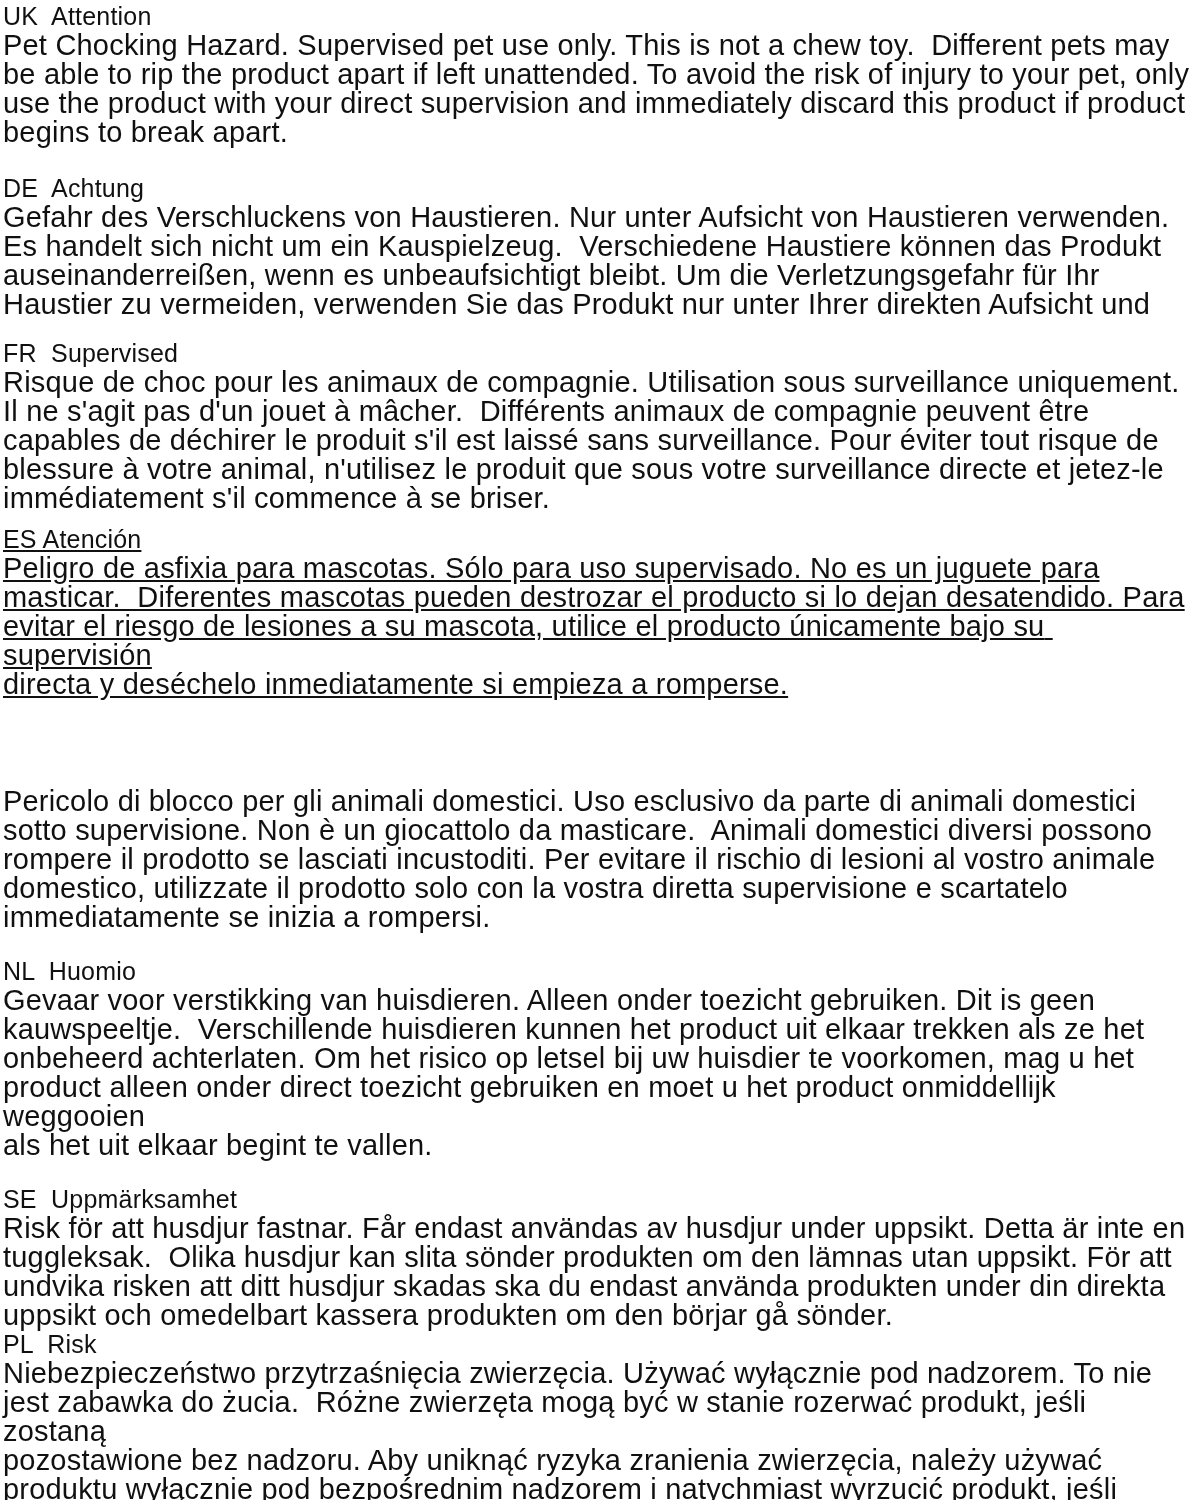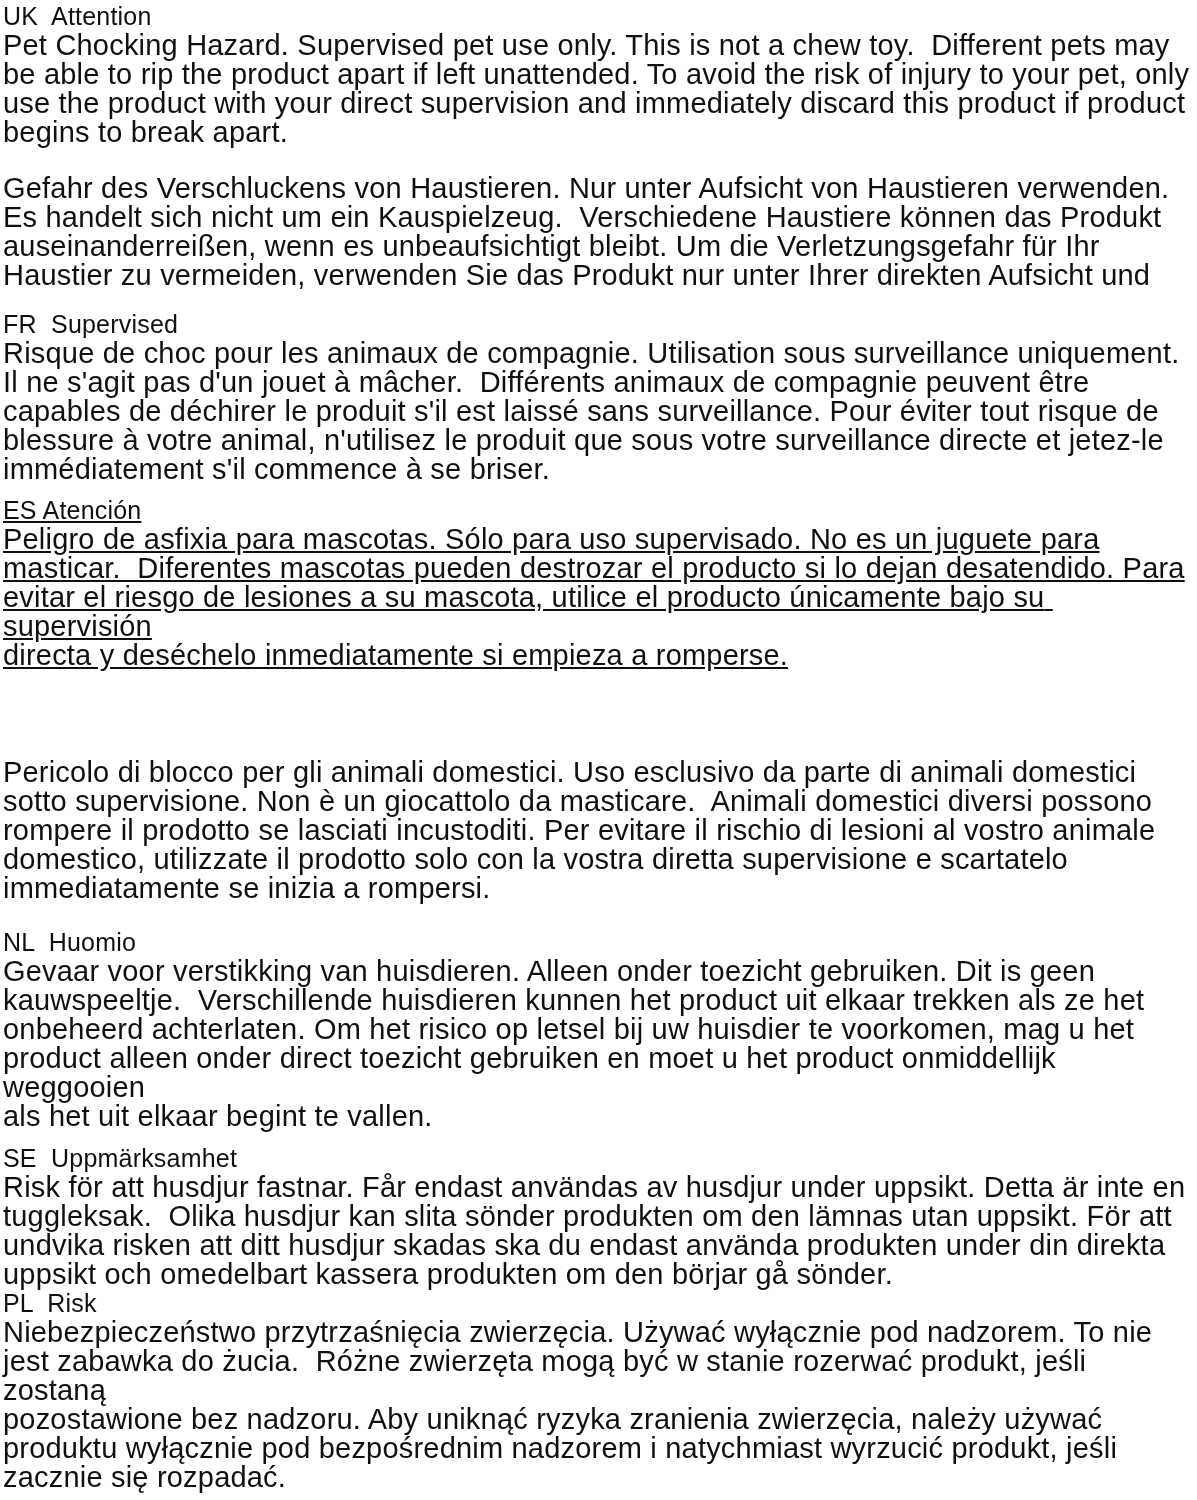--- a/index.html
+++ b/index.html
@@ -40,38 +40,39 @@
     line-height: 29px;
     white-space: pre-wrap;
     letter-spacing: 0.2px;
   }
   
   .gap-uk { margin-bottom: 27px; }
   .gap-de { margin-bottom: 20px; }
   .gap-fr { margin-bottom: 12px; }
   .gap-es { margin-bottom: 88px; text-decoration: underline; }
   .gap-it { margin-bottom: 25px; }
-  .gap-nl { margin-bottom: 13px; }
+  .gap-nl { margin-bottom: 25px; }
   .gap-se { }
   .gap-pl { margin-bottom: 0; }
 </style>
 </head>
 <body>
 
 <div class="doc">
 
   <section class="warn-section gap-uk">
     <h2 class="warn-heading">UK  Attention</h2>
     <p class="warn-body">Pet Chocking Hazard. Supervised pet use only. This is not a chew toy.  Different pets may
 be able to rip the product apart if left unattended. To avoid the risk of injury to your pet, only
 use the product with your direct supervision and immediately discard this product if product
 begins to break apart.</p>
   </section>
 
   <section class="warn-section gap-de">
+    <h2 class="warn-heading">DE  Achtung</h2>
     <p class="warn-body">Gefahr des Verschluckens von Haustieren. Nur unter Aufsicht von Haustieren verwenden.
 Es handelt sich nicht um ein Kauspielzeug.  Verschiedene Haustiere können das Produkt
 auseinanderreißen, wenn es unbeaufsichtigt bleibt. Um die Verletzungsgefahr für Ihr
 Haustier zu vermeiden, verwenden Sie das Produkt nur unter Ihrer direkten Aufsicht und</p>
   </section>
 
   <section class="warn-section gap-fr">
     <h2 class="warn-heading">FR  Supervised</h2>
     <p class="warn-body">Risque de choc pour les animaux de compagnie. Utilisation sous surveillance uniquement.
 Il ne s'agit pas d'un jouet à mâcher.  Différents animaux de compagnie peuvent être

